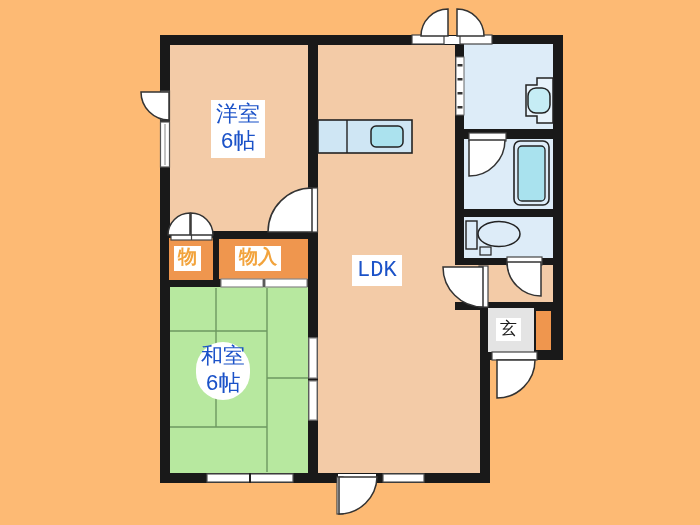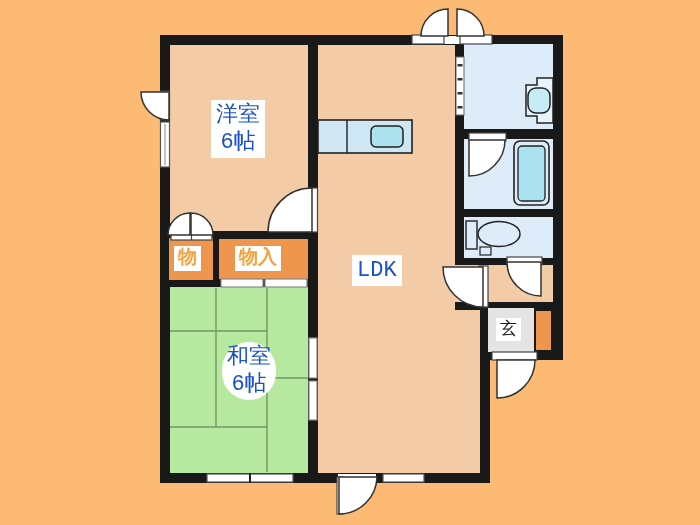--- a/index.html
+++ b/index.html
@@ -110,21 +110,21 @@
 
   <div class="lbl lbl-room" style="left:211px;top:100px;">
     <span>洋室</span>
     <span>6帖</span>
   </div>
 
   <div class="lbl lbl-room" style="left:352px;top:243px;margin-top:12px;">
     <span>LDK</span>
   </div>
 
-  <div class="lbl lbl-room" style="left:222px;top:342px;border-radius:27px;">
+  <div class="lbl lbl-room" style="left:196px;top:342px;border-radius:27px;">
     <span>和室</span>
     <span>6帖</span>
   </div>
 
   <div class="lbl lbl-closet" style="left:174px;top:246px;">
     <span>物</span>
   </div>
 
   <div class="lbl lbl-closet" style="left:235px;top:246px;">
     <span>物入</span>

